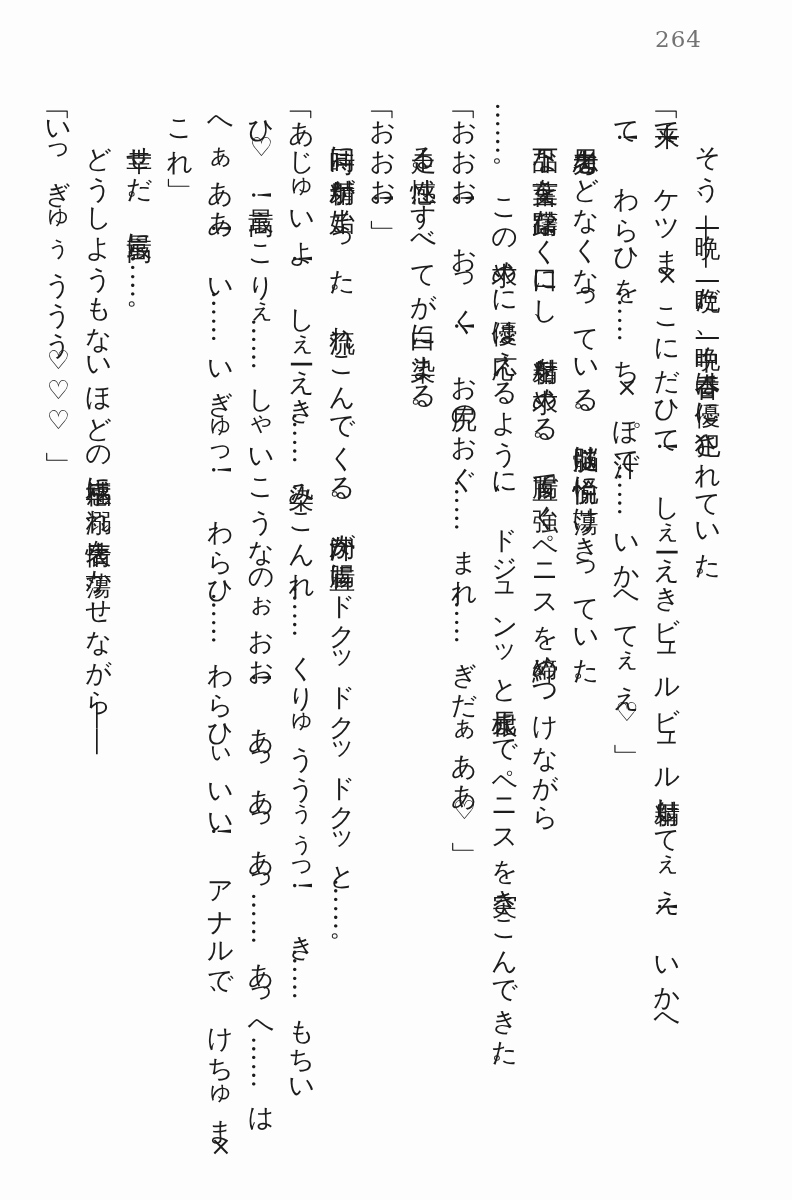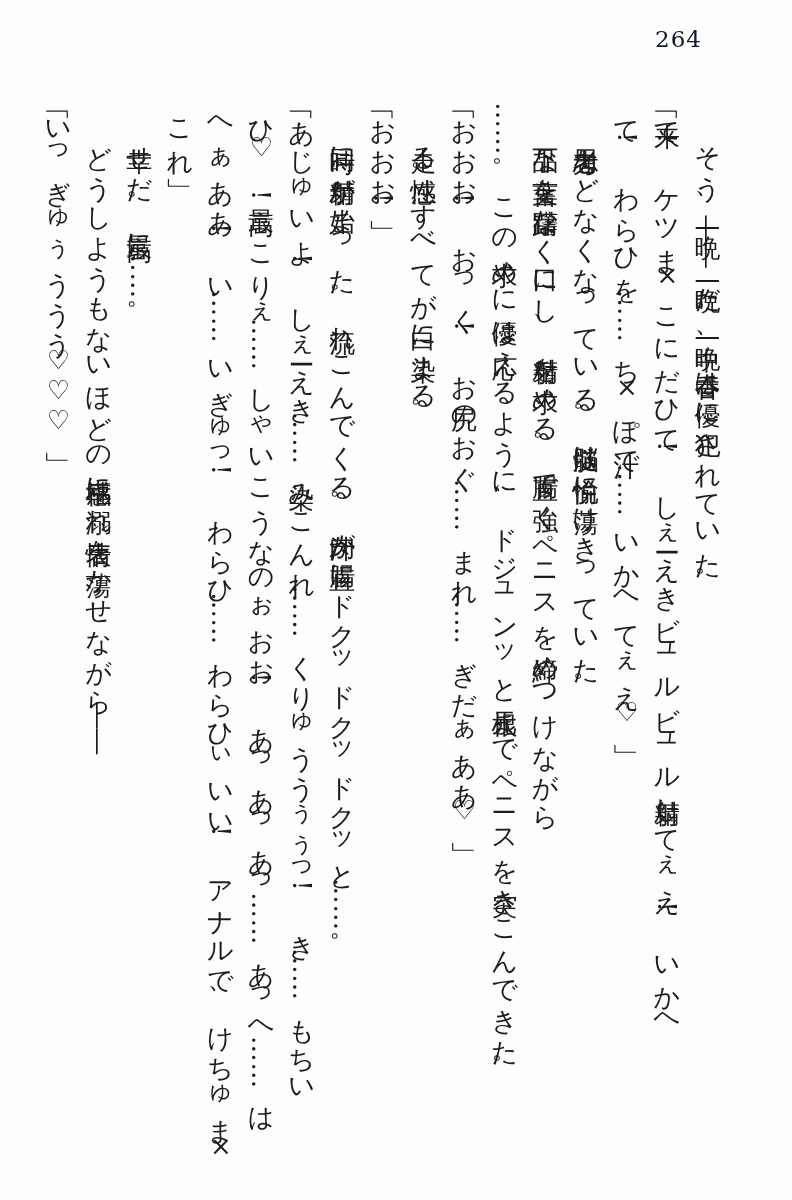--- a/index.html
+++ b/index.html
@@ -15,21 +15,21 @@
     width: 792px;
     height: 1200px;
     background: #fdfdfd;
     font-family: "DejaVu Serif", "Liberation Serif", serif;
   }
   .page-number {
     position: absolute;
     top: 26px;
     right: 90px;
     font-size: 23px;
-    color: #0f172a;
+    color: #737373;
     letter-spacing: 1px;
     font-family: "DejaVu Serif", "Liberation Serif", serif;
   }
   .text-block {
     position: absolute;
     top: 102px;
     right: 64px;
     height: 1046px;
     writing-mode: vertical-rl;
     text-orientation: mixed;

